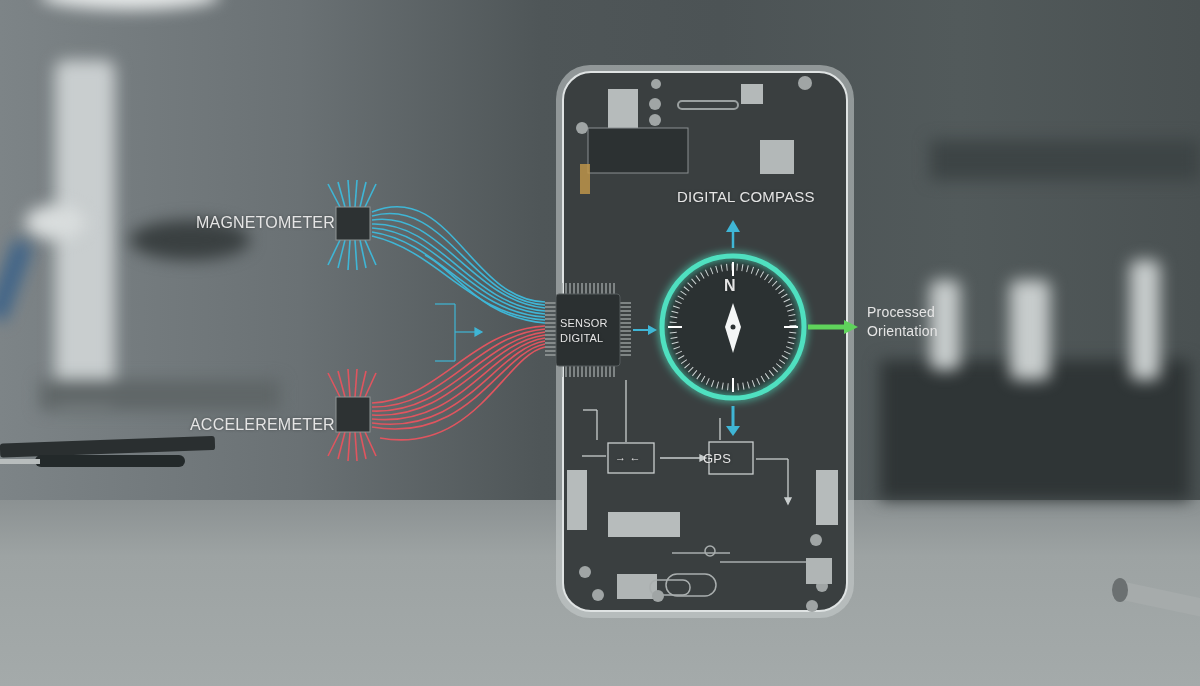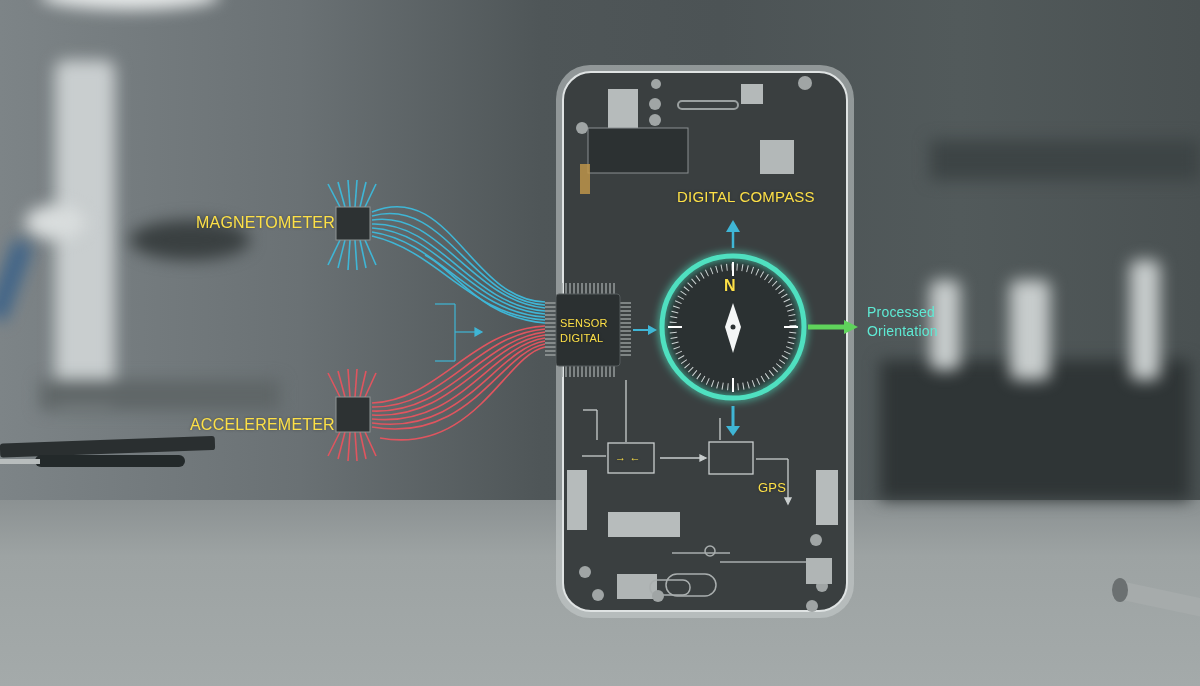--- a/index.html
+++ b/index.html
@@ -14,33 +14,33 @@
     background: linear-gradient(90deg, #7d8487 0%, #6a7174 25%, #4f5658 45%, #4c5355 60%, #525a5b 80%, #4a5152 100%);
   }
   .bg-table {
     position: absolute; left: 0; top: 500px; width: 1200px; height: 186px;
     background: linear-gradient(180deg, #8b9192 0%, #9da3a3 30%, #a4aaaa 100%);
   }
   .blur { position: absolute; filter: blur(8px); }
   .svg-layer { position: absolute; left: 0; top: 0; }
 
   .label {
-    position: absolute; color: #fde047; font-size: 16px; letter-spacing: 0.2px;
+    position: absolute; color: #e5e5e5; font-size: 16px; letter-spacing: 0.2px;
     text-shadow: 0 0 3px rgba(0,0,0,0.35); white-space: nowrap;
   }
   .label.mag { left: 196px; top: 214px; }
   .label.acc { left: 190px; top: 416px; }
   .label.data { left: 331px; top: 313px; font-size: 13px; line-height: 18px; text-align: center; }
   .label.data span { display: block; }
   .label.compass { left: 677px; top: 188px; font-size: 15px; }
   .label.fusion { left: 560px; top: 316px; font-size: 11px; line-height: 15px; text-align: left; width: 52px; }
   .label.fusion span { display: block; }
-  .label.gps { left: 758px; top: 451px; font-size: 13px; margin-top: 29px; }
+  .label.gps { left: 703px; top: 451px; font-size: 13px; }
   .label.north { left: 724px; top: 277px; font-size: 16px; font-weight: bold; }
-  .label.proc { left: 867px; top: 303px; color: #5eead4; font-size: 14px; line-height: 19px; text-shadow: none; }
+  .label.proc { left: 867px; top: 303px; color: #e5e5e5; font-size: 14px; line-height: 19px; text-shadow: none; }
   .label.proc span { display: block; }
 </style>
 </head>
 <body>
 
 <div class="scene">
   <div class="bg-wall"></div>
   <div class="bg-table"></div>
 
   <div class="blur" style="left:40px;top:-20px;width:180px;height:30px;border-radius:50%;background:#e6e9e9;"></div>

